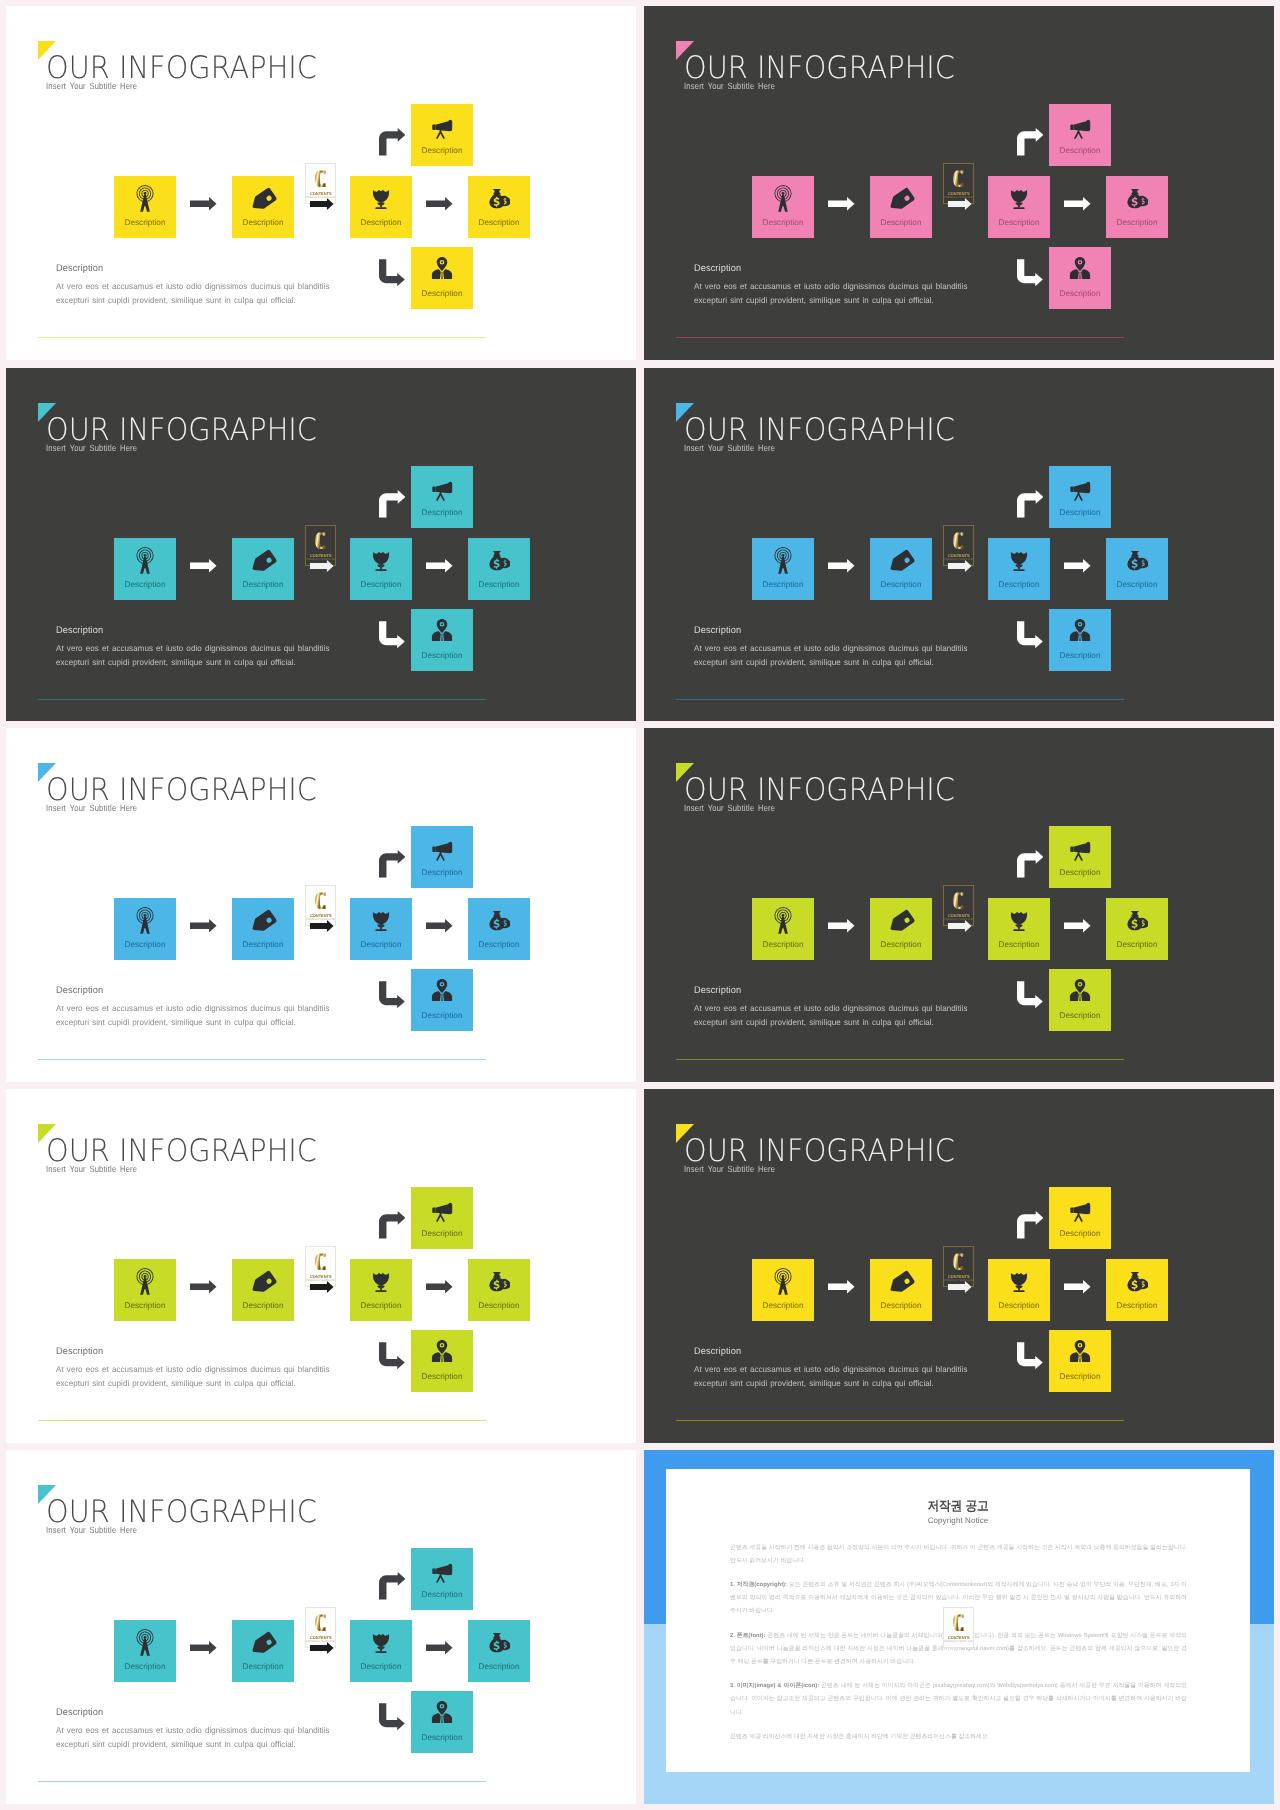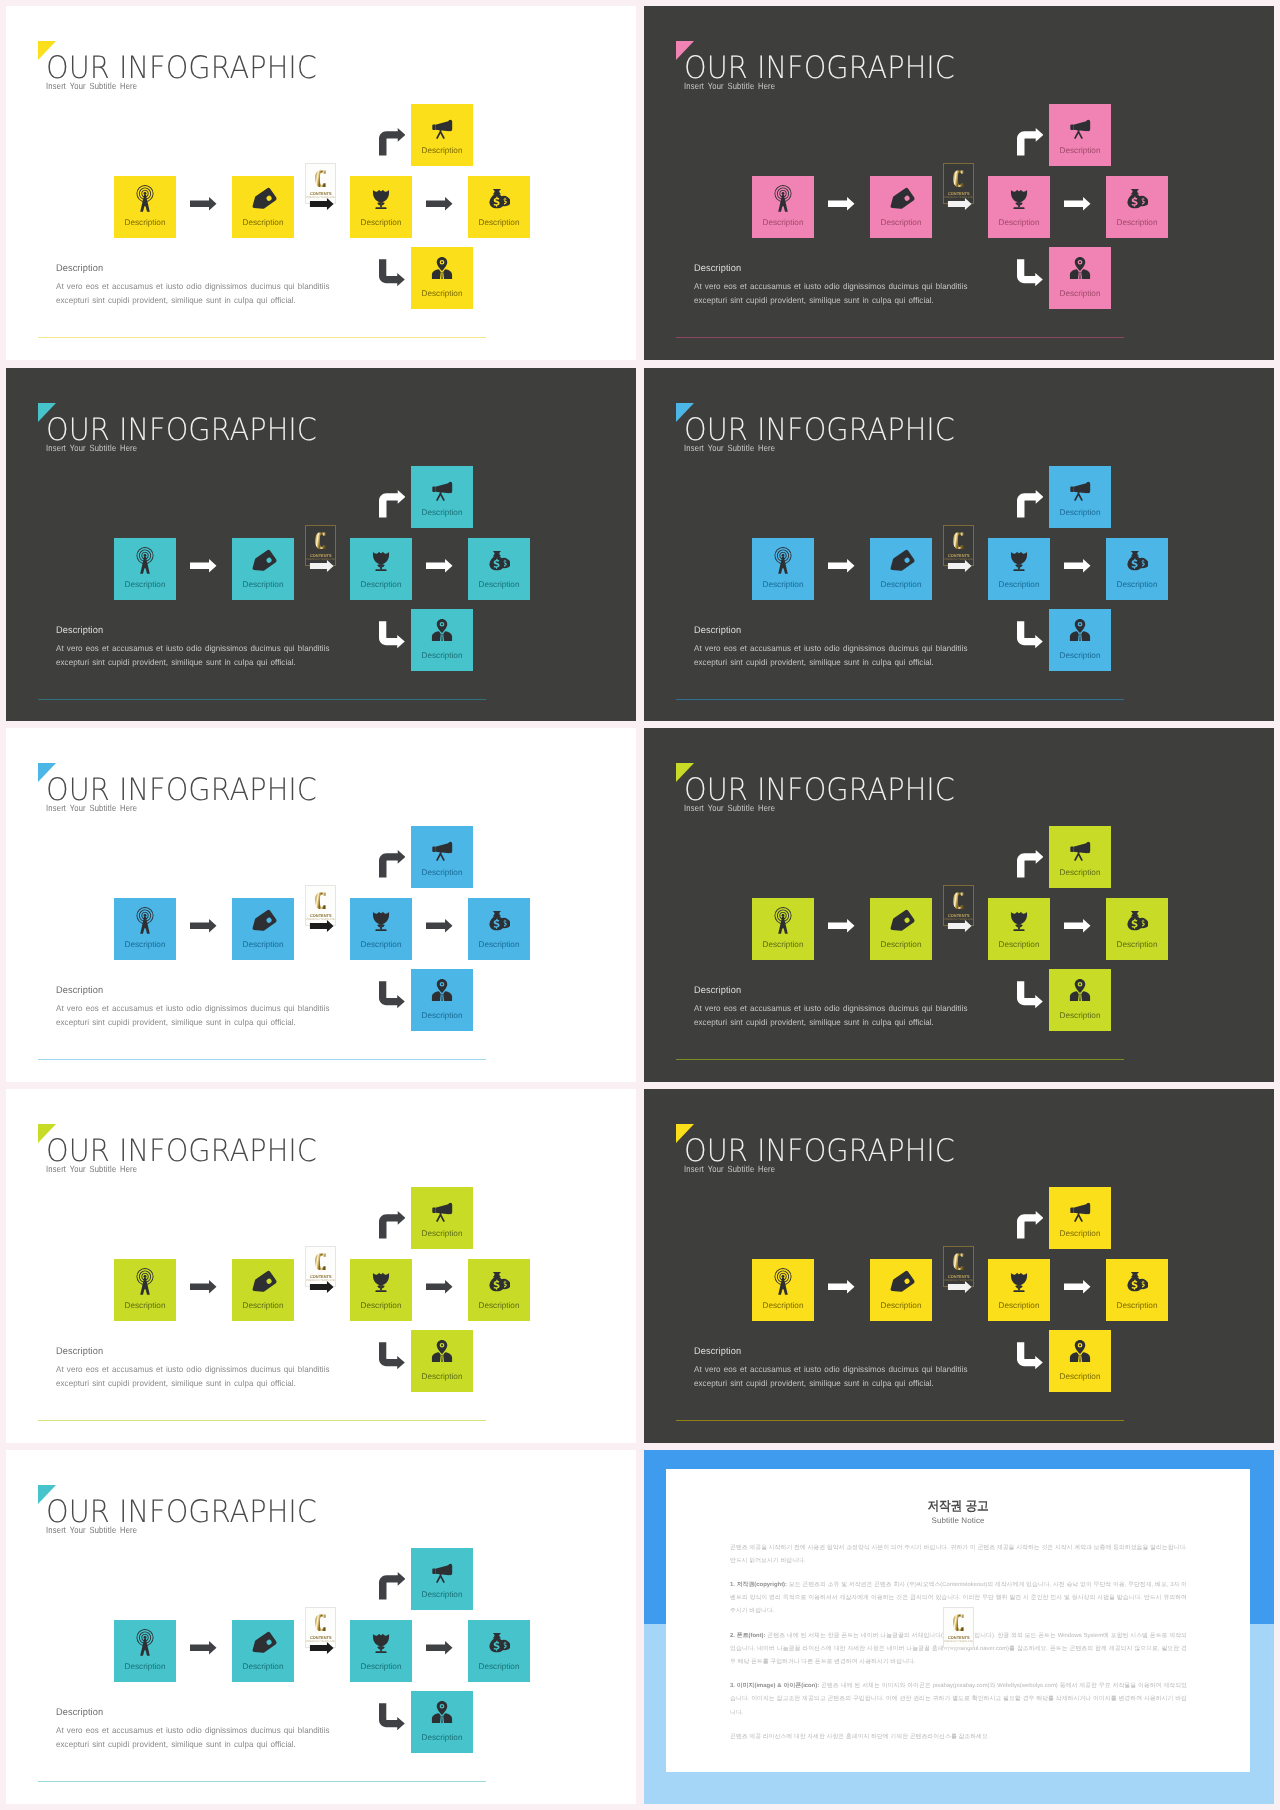--- a/index.html
+++ b/index.html
@@ -1196,21 +1196,21 @@
         <div>At vero eos et accusamus et iusto odio dignissimos  ducimus  qui  blanditiis</div>
         <div>excepturi sint cupidi  provident,  similique   sunt in culpa  qui  official.</div>
       </div>
       <div class="rule" style="background:#9ad9dd"></div>
     </div>
 <div class="slide" style="left:644px;top:1450px;width:630px;height:354px;background:#ffffff">
       <div class="cpband"></div>
       <div class="cpband2"></div>
       <div class="cpcard">
         <div class="cph1"><span>저작권 공고</span></div>
-        <div class="cph2">Subtitle Notice</div>
+        <div class="cph2">Copyright Notice</div>
         <div class="cpbody">
           <p>콘텐츠 제공을 시작하기 전에 사용권 협약서 소정양식 사본이 되어 주시기 바랍니다. 귀하가 이 콘텐츠 제공을 시작하는 것은 시작시 계약과 보증에 동의하셨음을 알리는합니다. 반드시 읽어보시기 바랍니다.</p>
           <p><b>1. 저작권(copyright):</b> 모든 콘텐츠의 소유 및 저작권은 콘텐츠 회사 (주)씨오엑스(Contentstokeout)의 제작사에게 있습니다. 사전 승낙 없이 무단적 이용, 무단전재, 배포, 3자 이벤트의 양식이 영리 목적으로 이용하셔서 제삼자에게 이용하는 것은 금지되어 있습니다. 이러한 무단 행위 발견 시 준인한 민사 및 형사상의 사법을 받습니다. 반드시 유의하여 주시기 바랍니다.</p>
           <p><b>2. 폰트(font):</b> 콘텐츠 내에 된 서체는 한글 폰트는 네이버 나눔글꼴의 서체입니다(이에 세작권입니다). 한글 외의 모든 폰트는 Windows System에 포함된 시스템 폰트로 제작되었습니다. 네이버 나눔글꼴 라이선스에 대한 자세한 사항은 네이버 나눔글꼴 홈페이지(hangeul.naver.com)를 참조하세요. 폰트는 콘텐츠의 함께 제공되지 않으므로, 필요한 경우 해당 폰트를 구입하거나 다른 폰트로 변경하여 사용하시기 바랍니다.</p>
           <p><b>3. 이미지(image) &amp; 아이콘(icon):</b> 콘텐츠 내에 된 서체는  이미지와 아이콘은 pixabay(pixabay.com)와 Webdlys(webolys.com) 등에서 제공한 무료 저작물을 이용하여 제작되었습니다. 이미지는  참고조한 제공되고 콘텐츠의  구입합니다. 이에 관한 권리는  귀하가 별도로 확인하시고 필요할 경우 해당를 삭제하시거나 이미지를 변경하여 사용하시기 바랍니다.</p>
           <p>콘텐츠 제공 라이선스에 대한 자세한 사항은 홈페이지 하단에 기재한 콘텐츠라이선스를 참조하세요.</p>
         </div>
       </div>
       <div class="wm">
         <svg class="wmc" viewBox="0 0 316 410">

